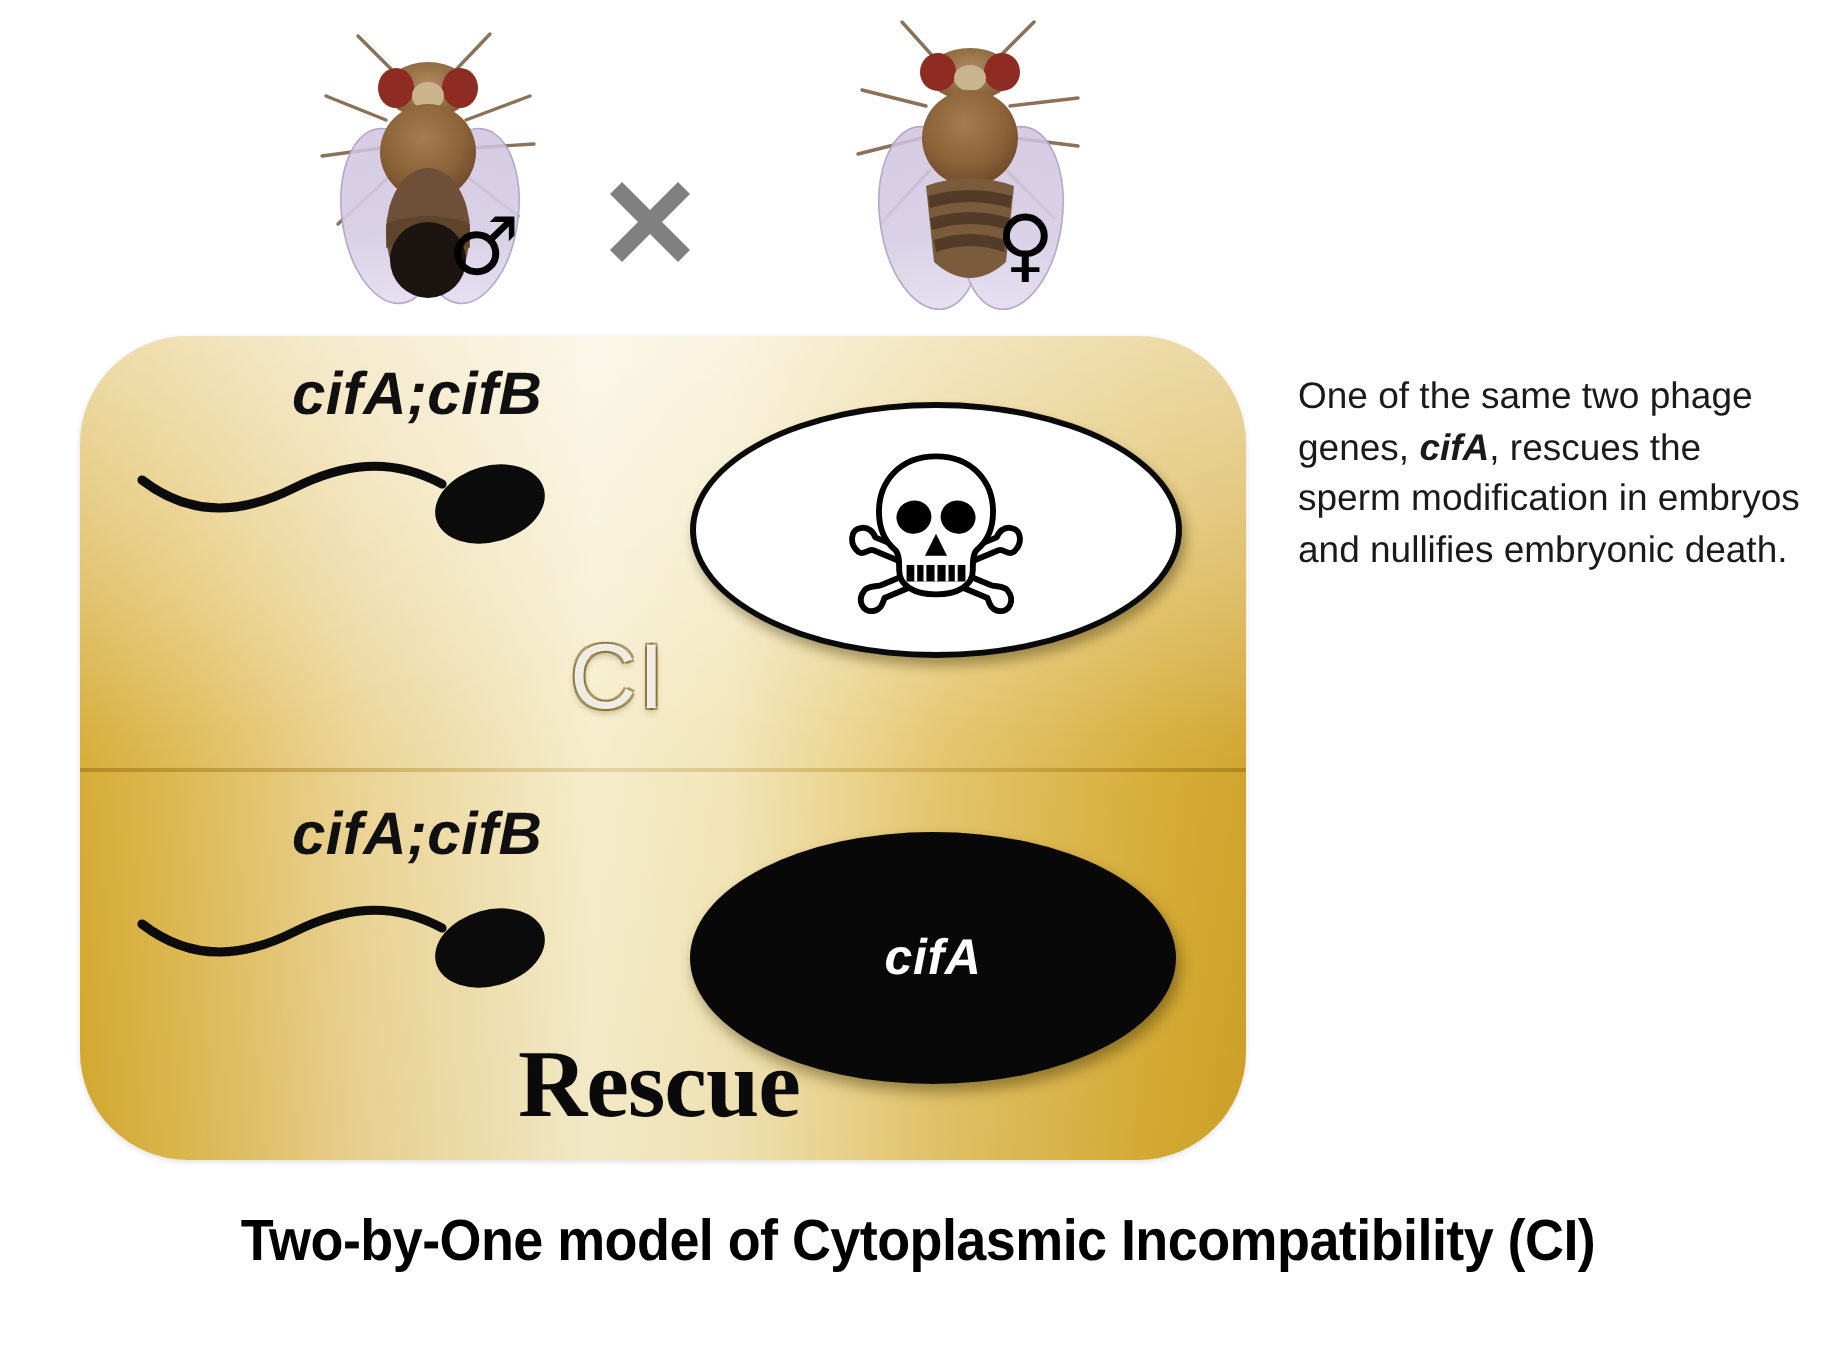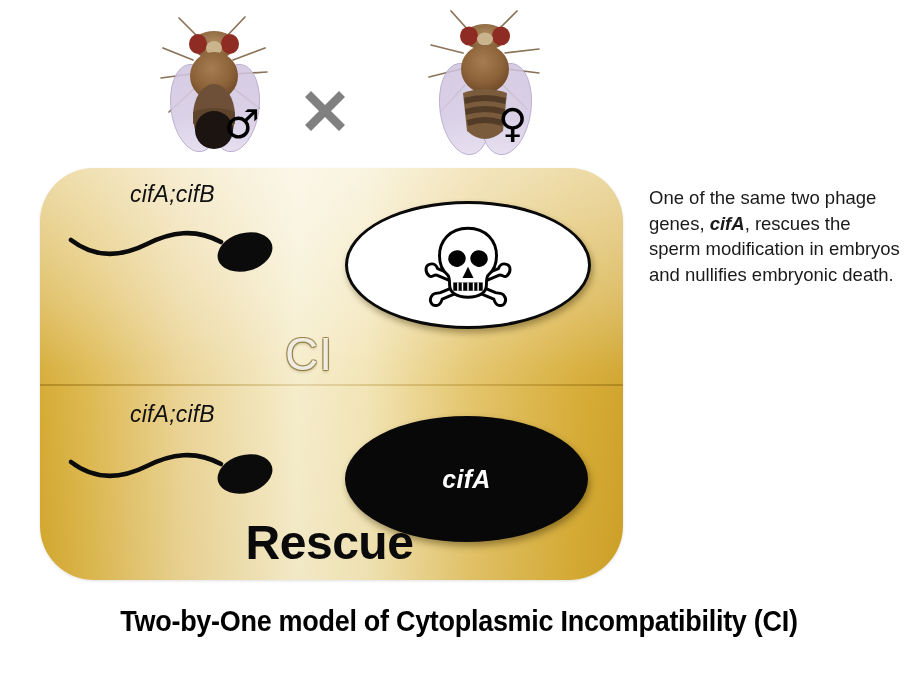--- a/index.html
+++ b/index.html
@@ -120,25 +120,26 @@
       rgba(196,166,96,0.35) 45%,
       rgba(178,140,44,0.45) 75%,
       rgba(150,112,20,0.55) 100%);
   }
 
   
   .gene-label {
     position: absolute;
     font-family: "Liberation Sans", sans-serif;
     font-style: italic;
-    font-weight: normal;
-    font-size: 23px;
+    font-weight: bold;
+    font-size: 30px;
     color: #101010;
     letter-spacing: 0.2px;
     white-space: nowrap;
+    margin-left: 16px;
   }
   #gene-label-top    { left: 90px; top: 13px; }
   #gene-label-bottom { left: 90px; top: 233px; }
 
   
   .sperm {
     position: absolute;
     width: 235px;
     height: 70px;
   }
@@ -156,21 +157,20 @@
     color: rgba(255,255,255,0.88);
     font-family: "Liberation Sans", sans-serif;
     letter-spacing: 1px;
     text-shadow:
       -1px -1px 0 rgba(120,95,30,0.55),
        1px -1px 0 rgba(120,95,30,0.55),
       -1px  1px 0 rgba(120,95,30,0.55),
        1px  1px 0 rgba(120,95,30,0.55),
        0 2px 3px rgba(100,80,20,0.35);
     pointer-events: none;
-    margin-top: 16px;
   }
 
   
   #death-ellipse {
     position: absolute;
     left: 305px;
     top: 33px;
     width: 240px;
     height: 122px;
     border-radius: 50%;
@@ -205,21 +205,21 @@
     color: #ffffff;
     letter-spacing: 0.3px;
   }
 
   #rescue-title {
     position: absolute;
     left: 0;
     right: 4px;
     bottom: 10px;
     text-align: center;
-    font-family: Liberation Sans, sans-serif;
+    font-family: Liberation Serif, serif;
     font-weight: bold;
     font-size: 48px;
     color: #0a0a0a;
     letter-spacing: -0.5px;
   }
 
   
   #side-text {
     position: absolute;
     left: 649px;

